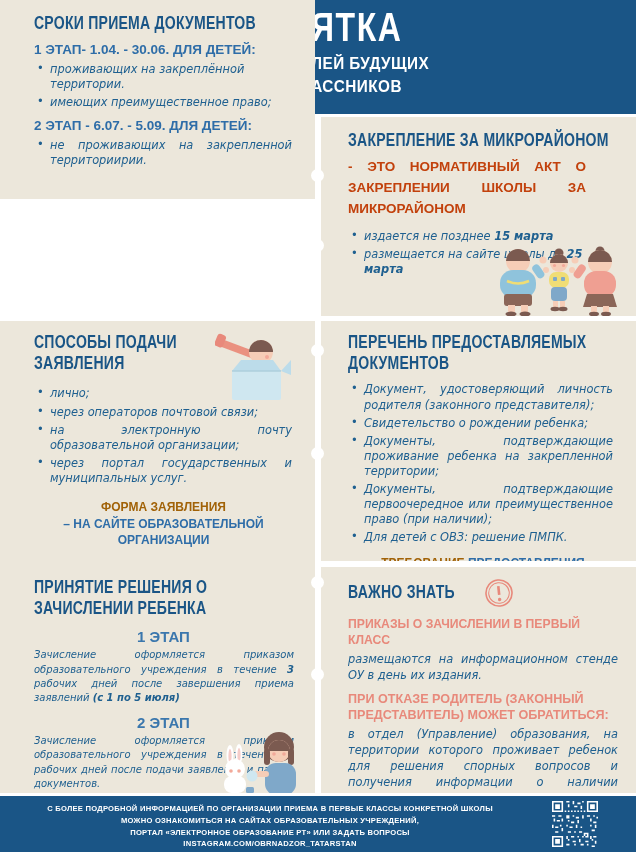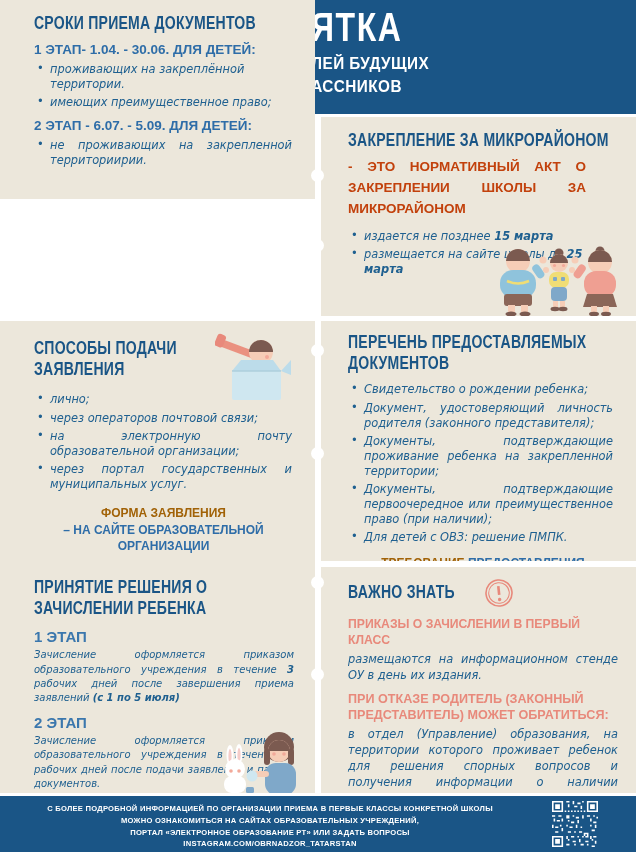--- a/index.html
+++ b/index.html
@@ -17,34 +17,34 @@
     margin-top:3px; text-align:center; color:#ffffff;
     font-size:17px; font-weight:bold; line-height:1.32; letter-spacing:.5px;
     transform:scaleX(.9); transform-origin:center top;
   }
   .subtitle span { display:block; }
 
   
   .panel { position:absolute; background:#ece7db; overflow:hidden; z-index:1; }
   .p1 { left:0;   top:117; width:315px; height:199px; padding:13px 22px 0 34px; }
   .p2 { left:321px; top:117px; width:315px; height:199px; padding:13px 18px 0 27px; }
-  .p3 { left:0;   top:321px; width:315px; height:274px; padding:17px 22px 0 34px; }
+  .p3 { left:0;   top:321px; width:315px; height:274px; padding:11px 22px 0 34px; }
   .p4 { left:321px; top:321px; width:315px; height:240px; padding:11px 18px 0 27px; }
   .p5 { left:0;   top:567px; width:315px; height:226px; padding:10px 22px 0 34px; }
   .p6 { left:321px; top:567px; width:315px; height:226px; padding:10px 18px 0 27px; }
 
   .ptitle {
     color:#1a5586; font-weight:bold; font-size:18px; line-height:1.18;
     letter-spacing:.3px; transform:scaleX(.78); transform-origin:left top;
     white-space:nowrap;
   }
   .ptitle span { display:block; }
 
   .stage-h { color:#2e6da8; font-weight:bold; font-size:13.5px; margin:8px 0 5px 0; }
-  .stage-lbl { color:#3b77ad; font-weight:bold; font-size:15px; margin:9px 0 3px 0; }
+  .stage-lbl { color:#3b77ad; font-weight:bold; font-size:15px; margin:9px 0 3px 0;text-align:center; }
 
   .blt {
     position:relative; padding-left:16px; margin-bottom:3px;
     color:#1f6090; font-style:italic; font-size:11.4px; line-height:1.32;
     font-family:"DejaVu Sans", sans-serif;
   }
   .blt::before { content:"•"; position:absolute; left:3px; top:-1px; font-style:normal; }
   .just { text-align:justify; }
   .blt b, .para b { font-weight:bold; }
 
@@ -182,22 +182,22 @@
       <line x1="17" y1="42" x2="66" y2="42" stroke="#aecfdd" stroke-width="1.5"></line>
     </svg>
   </div>
 
   <div class="panel p4">
     <div class="ptitle">
       <span>ПЕРЕЧЕНЬ ПРЕДОСТАВЛЯЕМЫХ</span>
       <span>ДОКУМЕНТОВ</span>
     </div>
     <div style="height:8px"></div>
+    <div class="blt just" style="width:265px">Документ, удостоверяющий личность родителя (законного представителя);</div>
     <div class="blt">Свидетельство о рождении ребенка;</div>
-    <div class="blt just" style="width:265px">Документ, удостоверяющий личность родителя (законного представителя);</div>
     <div class="blt just" style="width:265px">Документы, подтверждающие проживание ребенка на закрепленной территории;</div>
     <div class="blt just" style="width:265px">Документы, подтверждающие первоочередное или преимущественное право (при наличии);</div>
     <div class="blt">Для детей с ОВЗ: решение ПМПК.</div>
     <div class="note-mixed">
       <span class="coral">ТРЕБОВАНИЕ </span><span class="blue-b">ПРЕДОСТАВЛЕНИЯ ДРУГИХ ДОКУМЕНТОВ </span>
     </div>
   </div>
 
   <div class="panel p5">
     <div class="ptitle">

